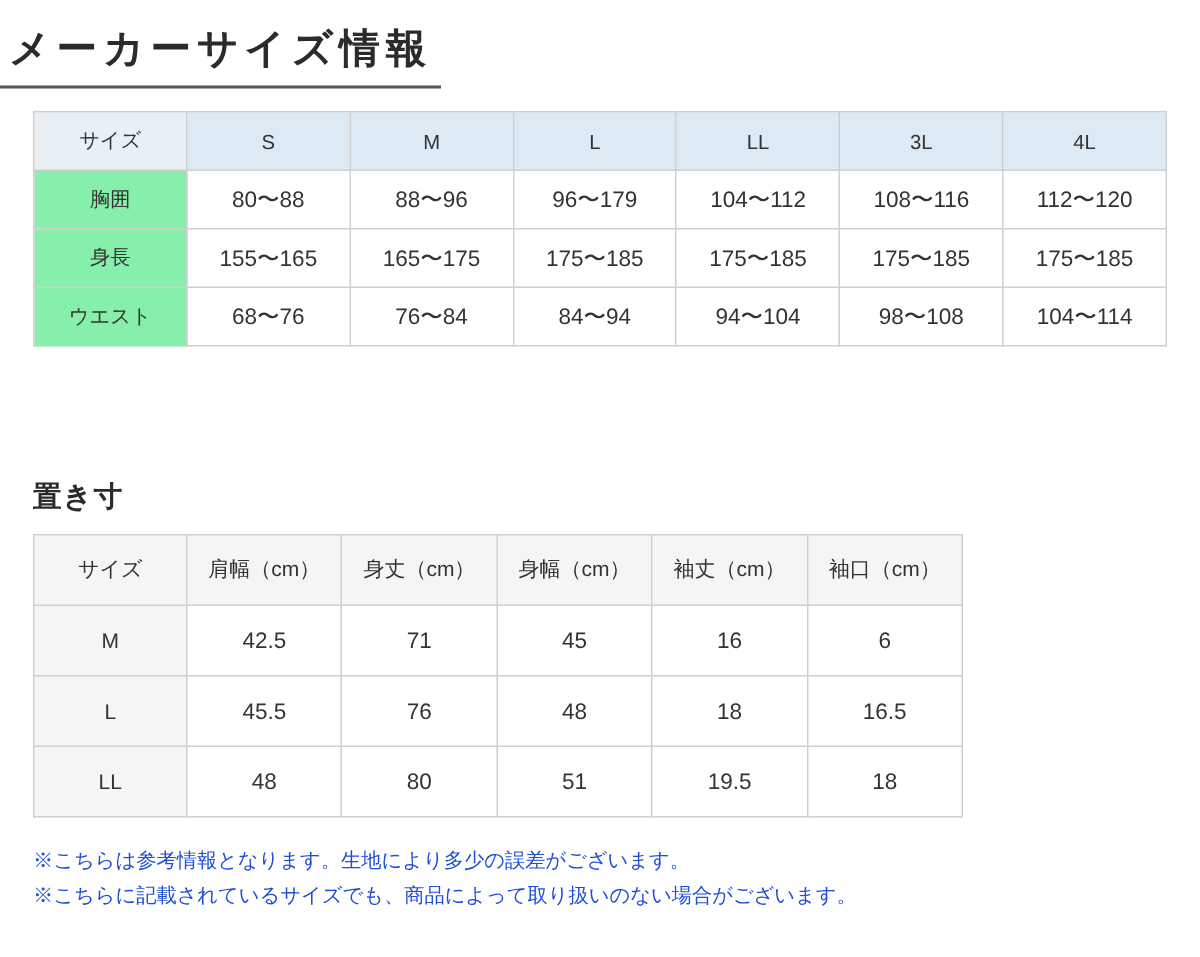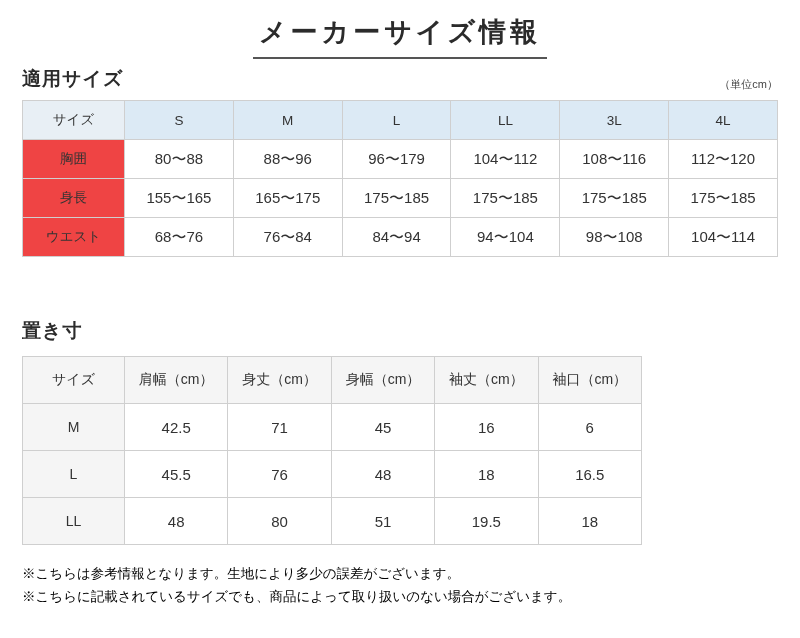--- a/index.html
+++ b/index.html
@@ -16,21 +16,21 @@
   }
   .page {
     position: relative;
     width: 800px;
     height: 638px;
     box-sizing: border-box;
   }
 
   
   .main-title-wrap {
-    text-align: center;
+    text-align: left;
     padding-top: 14px;
   }
   .main-title {
     display: inline-block;
     font-size: 27px;
     font-weight: bold;
     letter-spacing: 4px;
     color: #2b2b2b;
     padding: 0 6px 7px 6px;
     border-bottom: 2px solid #555555;
@@ -85,21 +85,21 @@
   }
   .size-table thead th {
     background: #dceaf5;
     font-size: 13.5px;
     color: #333333;
   }
   .size-table thead th.corner {
     background: #e8eff5;
   }
   .size-table tbody th {
-    background: #ef4444;
+    background: #86efac;
     font-size: 13.5px;
   }
   .size-table col.first { width: 102px; }
 
   
   .sec2 {
     position: absolute;
     left: 22px;
     top: 318px;
     width: 620px;
@@ -123,39 +123,35 @@
 
   
   .notes {
     position: absolute;
     left: 22px;
     top: 562px;
     width: 760px;
   }
   .note-line {
     font-size: 13.5px;
-    color: #000000;
+    color: #1d4ed8;
     line-height: 1.72;
     white-space: nowrap;
   }
 </style>
 </head>
 <body>
 
 <div class="page">
 
   <div class="main-title-wrap">
     <div class="main-title">メーカーサイズ情報</div>
   </div>
 
   <div class="sec1">
-    <div class="sec1-head-row">
-      <div class="section-heading">適用サイズ</div>
-      <div class="unit-note">（単位cm）</div>
-    </div>
 
     <table class="size-table">
       <colgroup>
         <col class="first">
         <col>
           <col>
           <col>
           <col>
           <col>
           <col>

